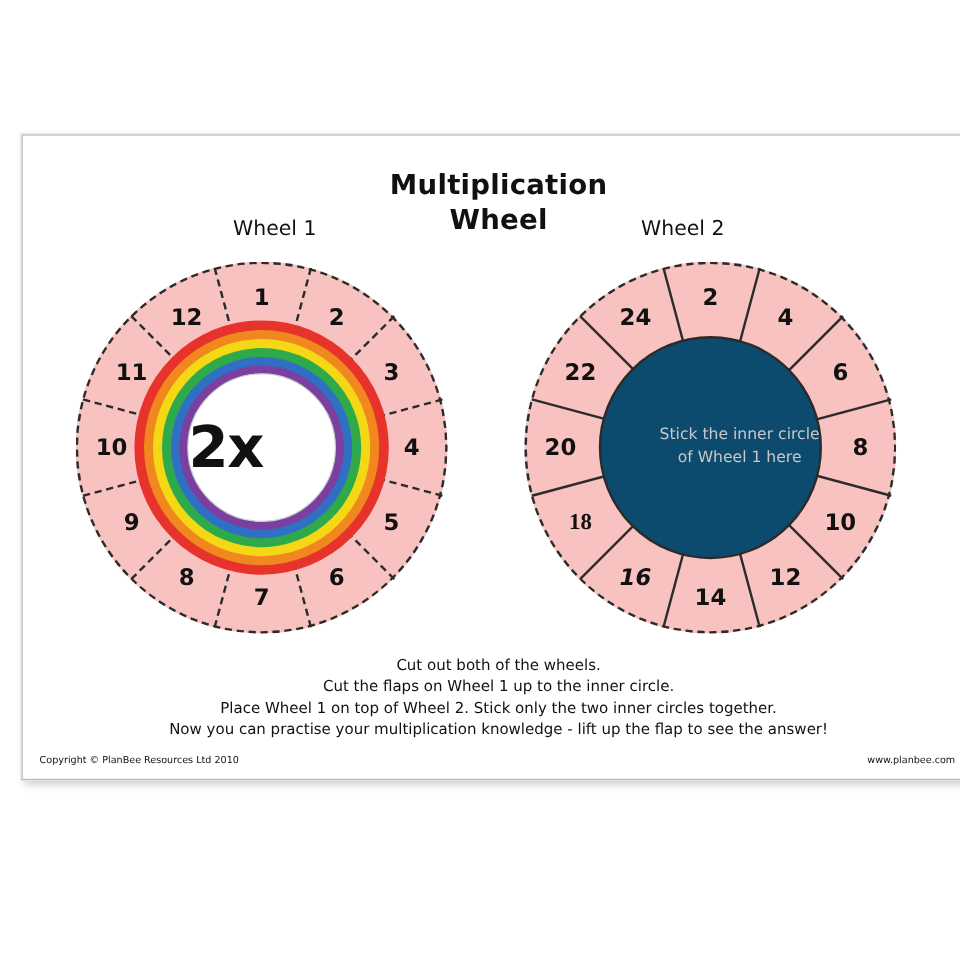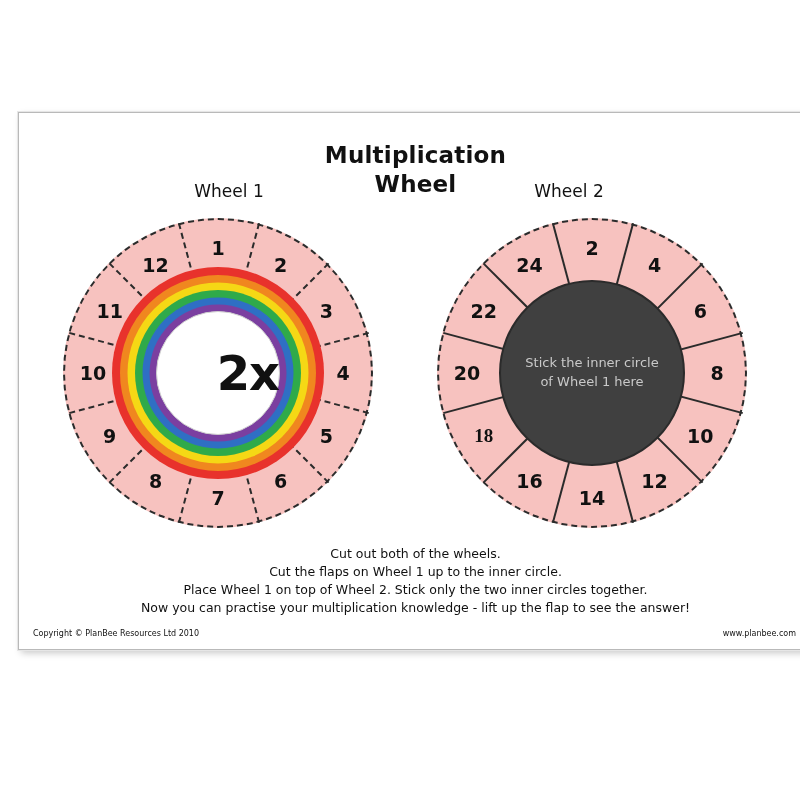--- a/index.html
+++ b/index.html
@@ -84,26 +84,26 @@
   
   .inner-hole {
     position: absolute;
     left: 50%;
     top: 50%;
     width: 186px;
     height: 186px;
     margin-left: -93px;
     margin-top: -93px;
     border-radius: 50%;
-    background: #404040;
+    background: #0c4a6e;
     border: 2px solid #2b2b2b;
     box-sizing: border-box;
     display: flex;
     align-items: center;
-    justify-content: center;
+    justify-content: flex-end;
     text-align: center;
   }
   .inner-hole-text {
     font-size: 13px;
     color: #c9c9c9;
     line-height: 1.45;
   }
 
   
   .rainbow {
@@ -120,21 +120,21 @@
   .r4 { width: 166px; height: 166px; background: #2faa4a; }
   .r5 { width: 151px; height: 151px; background: #2f6fc4; }
   .r6 { width: 137px; height: 137px; background: #7b3fa0; }
   .center-white {
     width: 124px;
     height: 124px;
     background: #ffffff;
     border: 1px solid #cfcfcf;
     display: flex;
     align-items: center;
-    justify-content: flex-end;
+    justify-content: flex-start;
   }
   .center-label {
     font-size: 48px;
     font-weight: 700;
     color: #111111;
     letter-spacing: -1px;
   }
 
   
   .spoke {
@@ -269,21 +269,21 @@
         </div>
       </div>
       <div id="wheel2-numbers">
           <div class="num" style="transform: translate(0px, -125px);">2</div>
           <div class="num" style="transform: translate(62.5px, -108.3px);">4</div>
           <div class="num" style="transform: translate(108.3px, -62.5px);">6</div>
           <div class="num" style="transform: translate(125px, 0px);">8</div>
           <div class="num" style="transform: translate(108.3px, 62.5px);">10</div>
           <div class="num" style="transform: translate(62.5px, 108.3px);">12</div>
           <div class="num" style="transform: translate(0px, 125px);">14</div>
-          <div class="num" style="transform: translate(-62.5px, 108.3px);">16</div>
+          <div class="num" style="transform: translate(-62.5px, 108.3px); font-style: italic;">16</div>
           <div class="num" style="transform: translate(-108.3px, 62.5px); font-family: Liberation Serif, serif;">18</div>
           <div class="num" style="transform: translate(-125px, 0px);">20</div>
           <div class="num" style="transform: translate(-108.3px, -62.5px);">22</div>
           <div class="num" style="transform: translate(-62.5px, -108.3px);">24</div>
         </div>
     </div>
 
     <div class="instructions">
       <div>Cut out both of the wheels.</div>
       <div>Cut the flaps on Wheel 1 up to the inner circle.</div>

